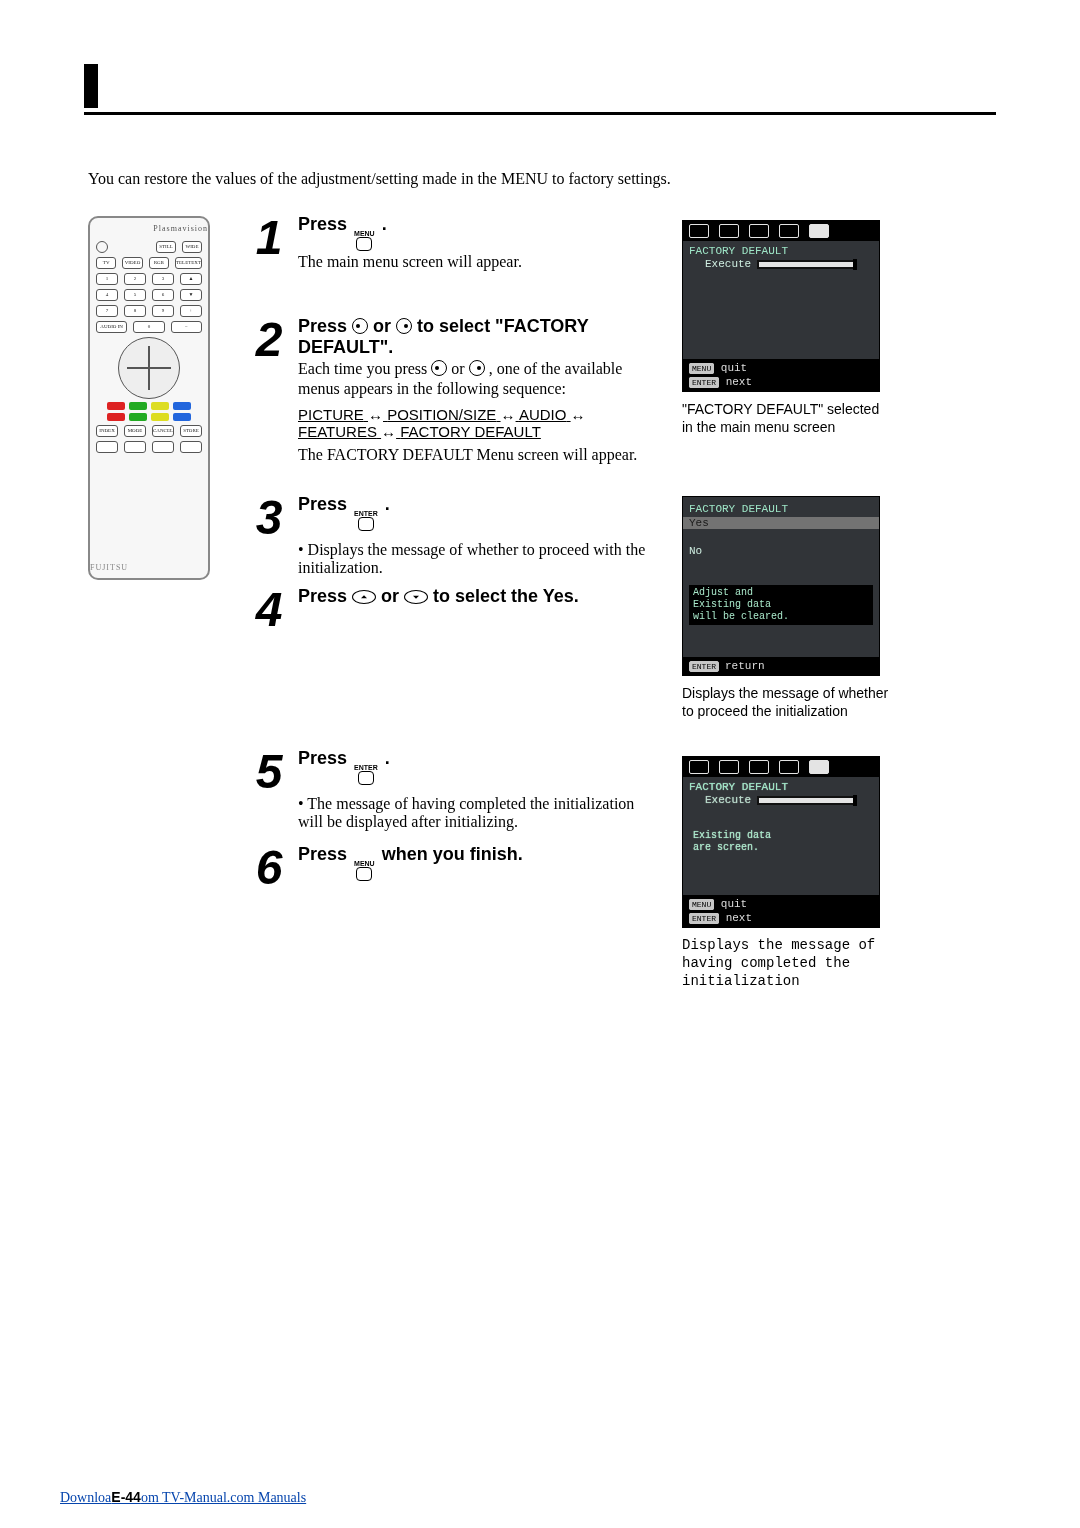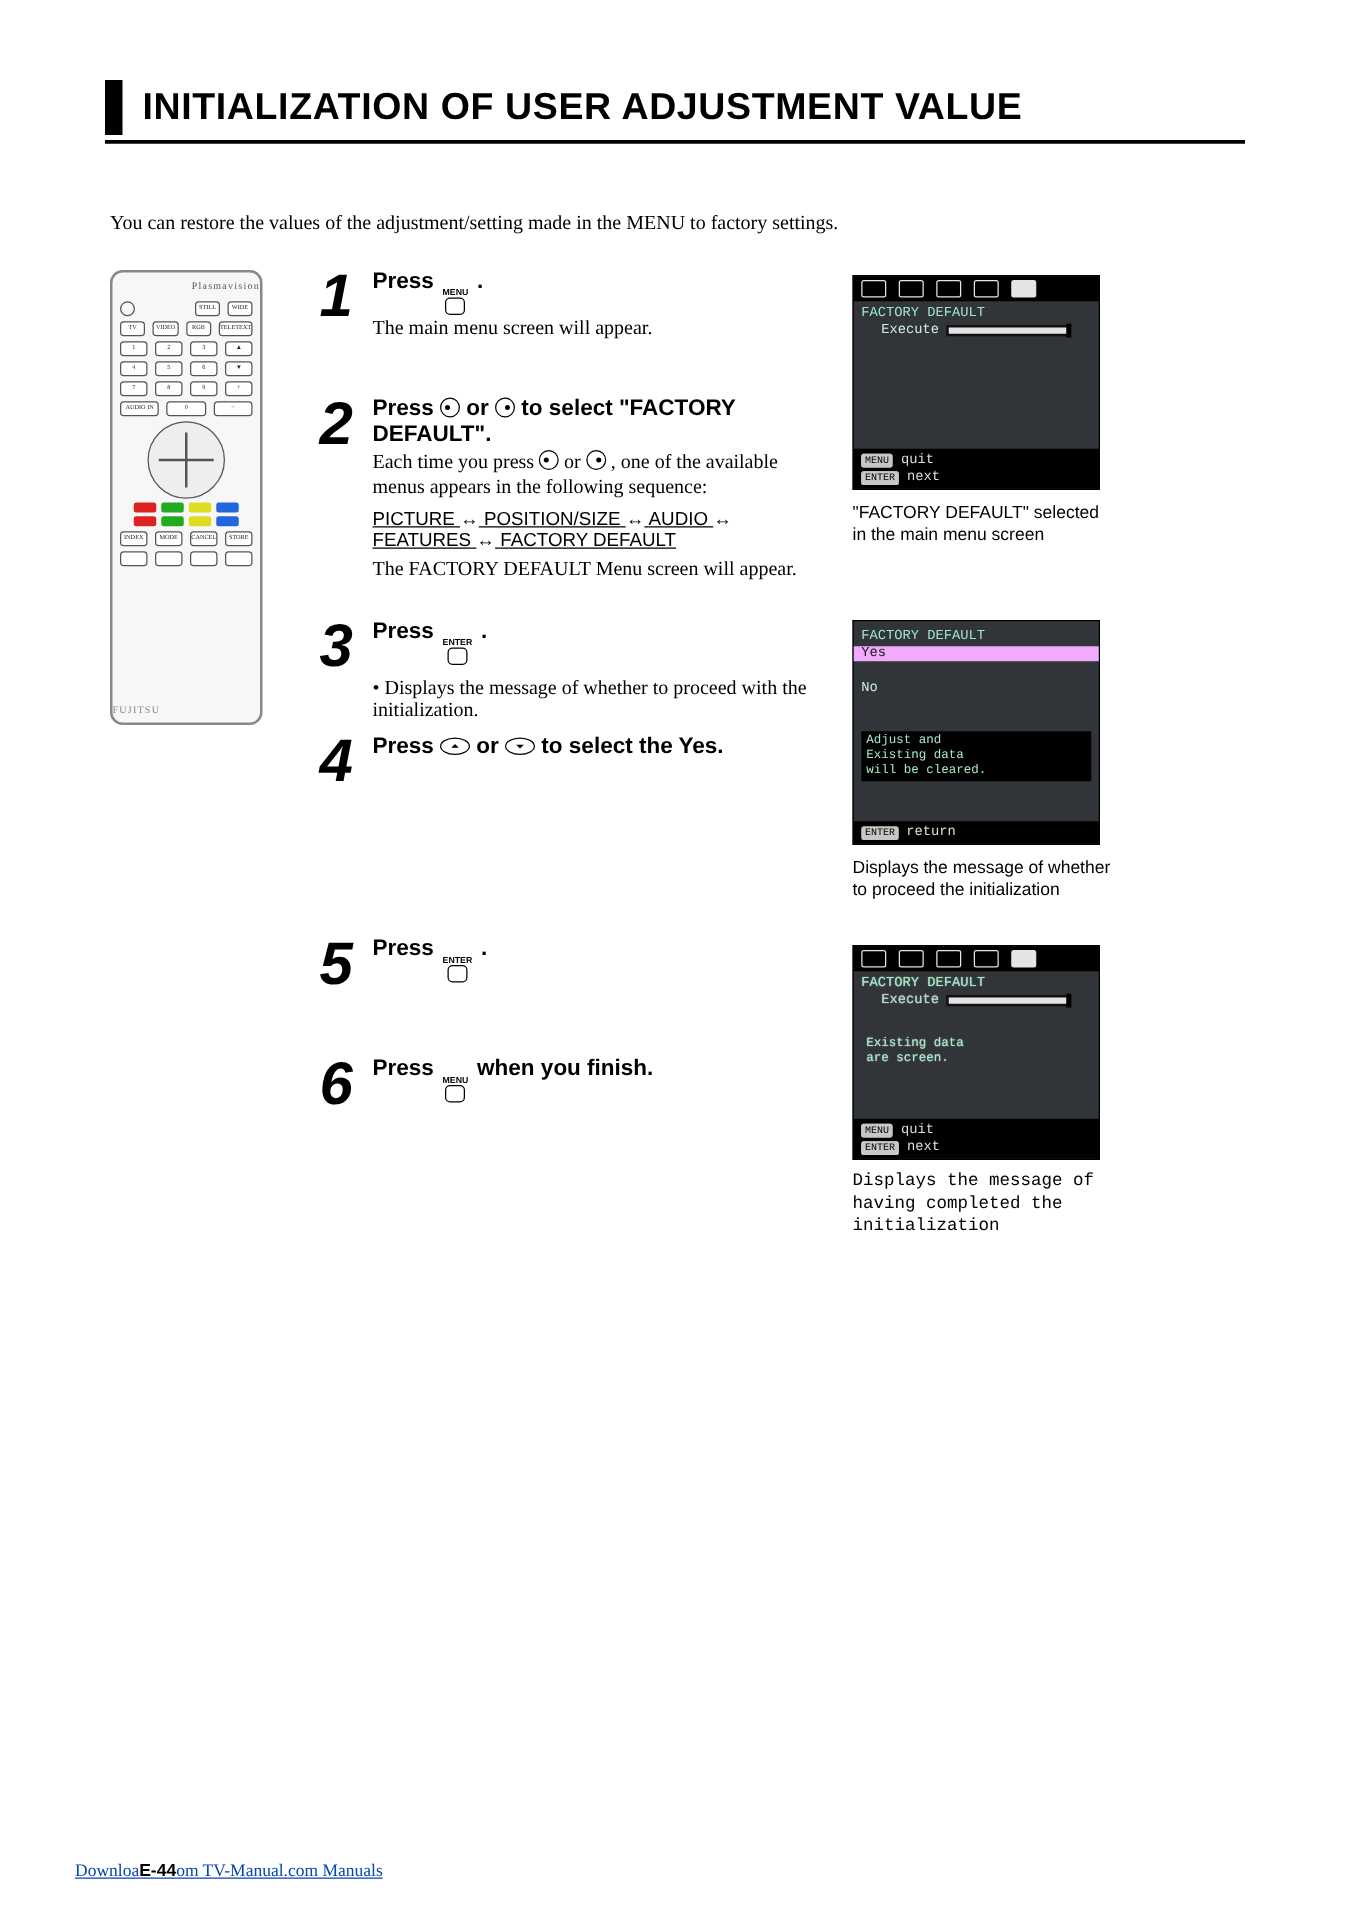--- a/index.html
+++ b/index.html
@@ -64,21 +64,21 @@
   .ticon{width:18px;height:12px;border:1px solid #e4e4e4;border-radius:2px;}
   .ticon.sel{background:#e4e4e4;}
   .osd .ttl{padding:4px 6px 0;color:#9ee5c6;}
   .osd .row{display:flex;justify-content:space-between;align-items:center;padding:0 22px;margin:1px 0;}
   .barwrap{height:9px;flex:1;margin-left:6px;background:#111;position:relative;}
   .barfill{position:absolute;left:2px;right:2px;top:2px;bottom:2px;background:#e4e4e4;}
   .bartick{position:absolute;right:0;top:-1px;bottom:-1px;width:4px;background:#000;}
   .foot{background:#000;padding:3px 6px;margin-top:10px;display:flex;gap:6px;align-items:center;}
   .fbtn{border:1px solid #c7c7c7;color:#000;background:#c7c7c7;font-size:8px;padding:0 2px;border-radius:2px;}
   .flbl{color:#ddd;}
-  .selrow{background:#f0abfc;color:#1a1a1a;padding:0 6px;}
+  .selrow{background:#737373;color:#1a1a1a;padding:0 6px;}
   .msgbox{margin:12px 6px;background:#000;color:#a8e7c9;font-size:10px;padding:2px 4px;line-height:1.2;}
 
   .osd2 .ttl2{padding:6px 6px 2px;color:#9ee5c6;}
   .osd2 .opt{padding:16px 6px;}
 
   
   .osd.blur{color:#b9d8ca;}
   .osd.blur .ttl,.osd.blur .row,.osd.blur .msgbox{text-shadow:0 0 1px #b9d8ca;}
 
   .cap{position:absolute;width:210px;font-family:Arial,Helvetica,sans-serif;font-size:14px;line-height:1.3;}
@@ -86,21 +86,20 @@
   .footer{position:absolute;left:60px;bottom:22px;font-size:14px;color:var(--link);text-decoration:underline;}
   .footer .pg{color:#000;text-decoration:none;font-family:Arial,Helvetica,sans-serif;font-weight:700;}
 </style>
 </head>
 <body>
 
 <div class="page">
 
   <div class="title-bar">
     <div class="title-block"></div>
-    <div class="title-text">INITIALIZATION OF USER ADJUSTMENT VALUE</div>
   </div>
   <div class="title-rule"></div>
 
   <div class="intro">You can restore the values of the adjustment/setting made in the MENU to factory settings.</div>
 
   <div class="remote">
     <div class="brand">Plasmavision</div>
     <div class="remote-rows">
       <div class="rrow">
           <span class="dot"></span>
@@ -242,20 +241,21 @@
     <div class="num">5</div>
     <div class="body">
       <div class="h">
         <span>Press </span>
         <span class="obtn">
             <span class="lbl mini">ENTER</span>
             <span class="shape"></span>
           </span>
         <span>.</span>
       </div>
+      <div class="bullet">• <span>The message of having completed the initialization will be displayed after initializing.</span></div>
     </div>
   </div>
 
   <div class="step" style="left:252px;top:844px;">
     <div class="num">6</div>
     <div class="body">
       <div class="h">
         <span>Press </span>
         <span class="obtn">
             <span class="lbl mini">MENU</span>

